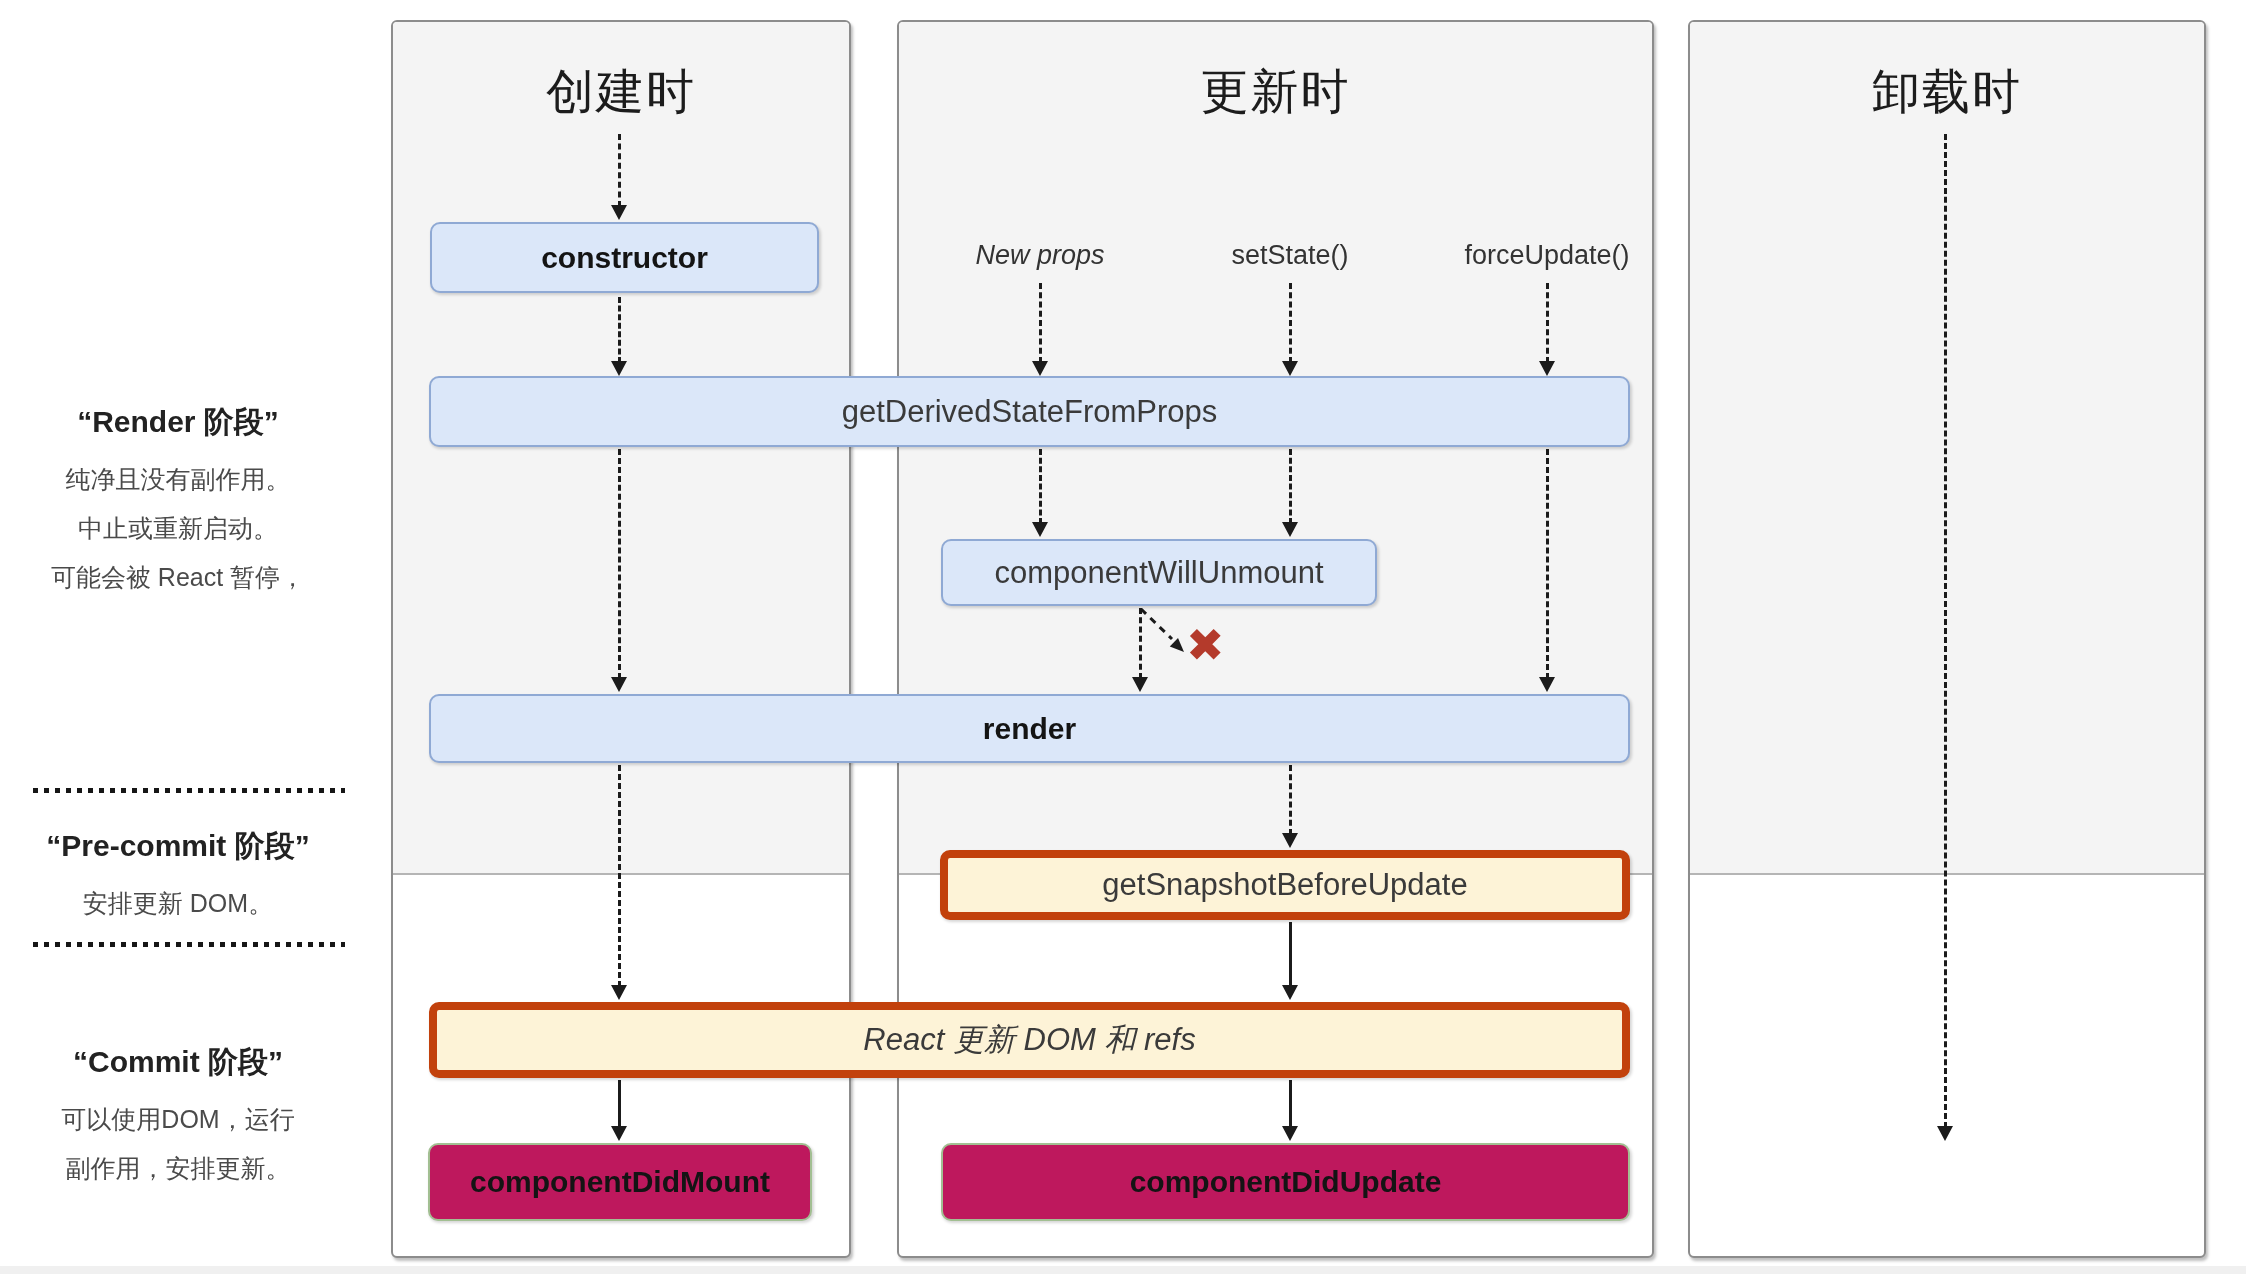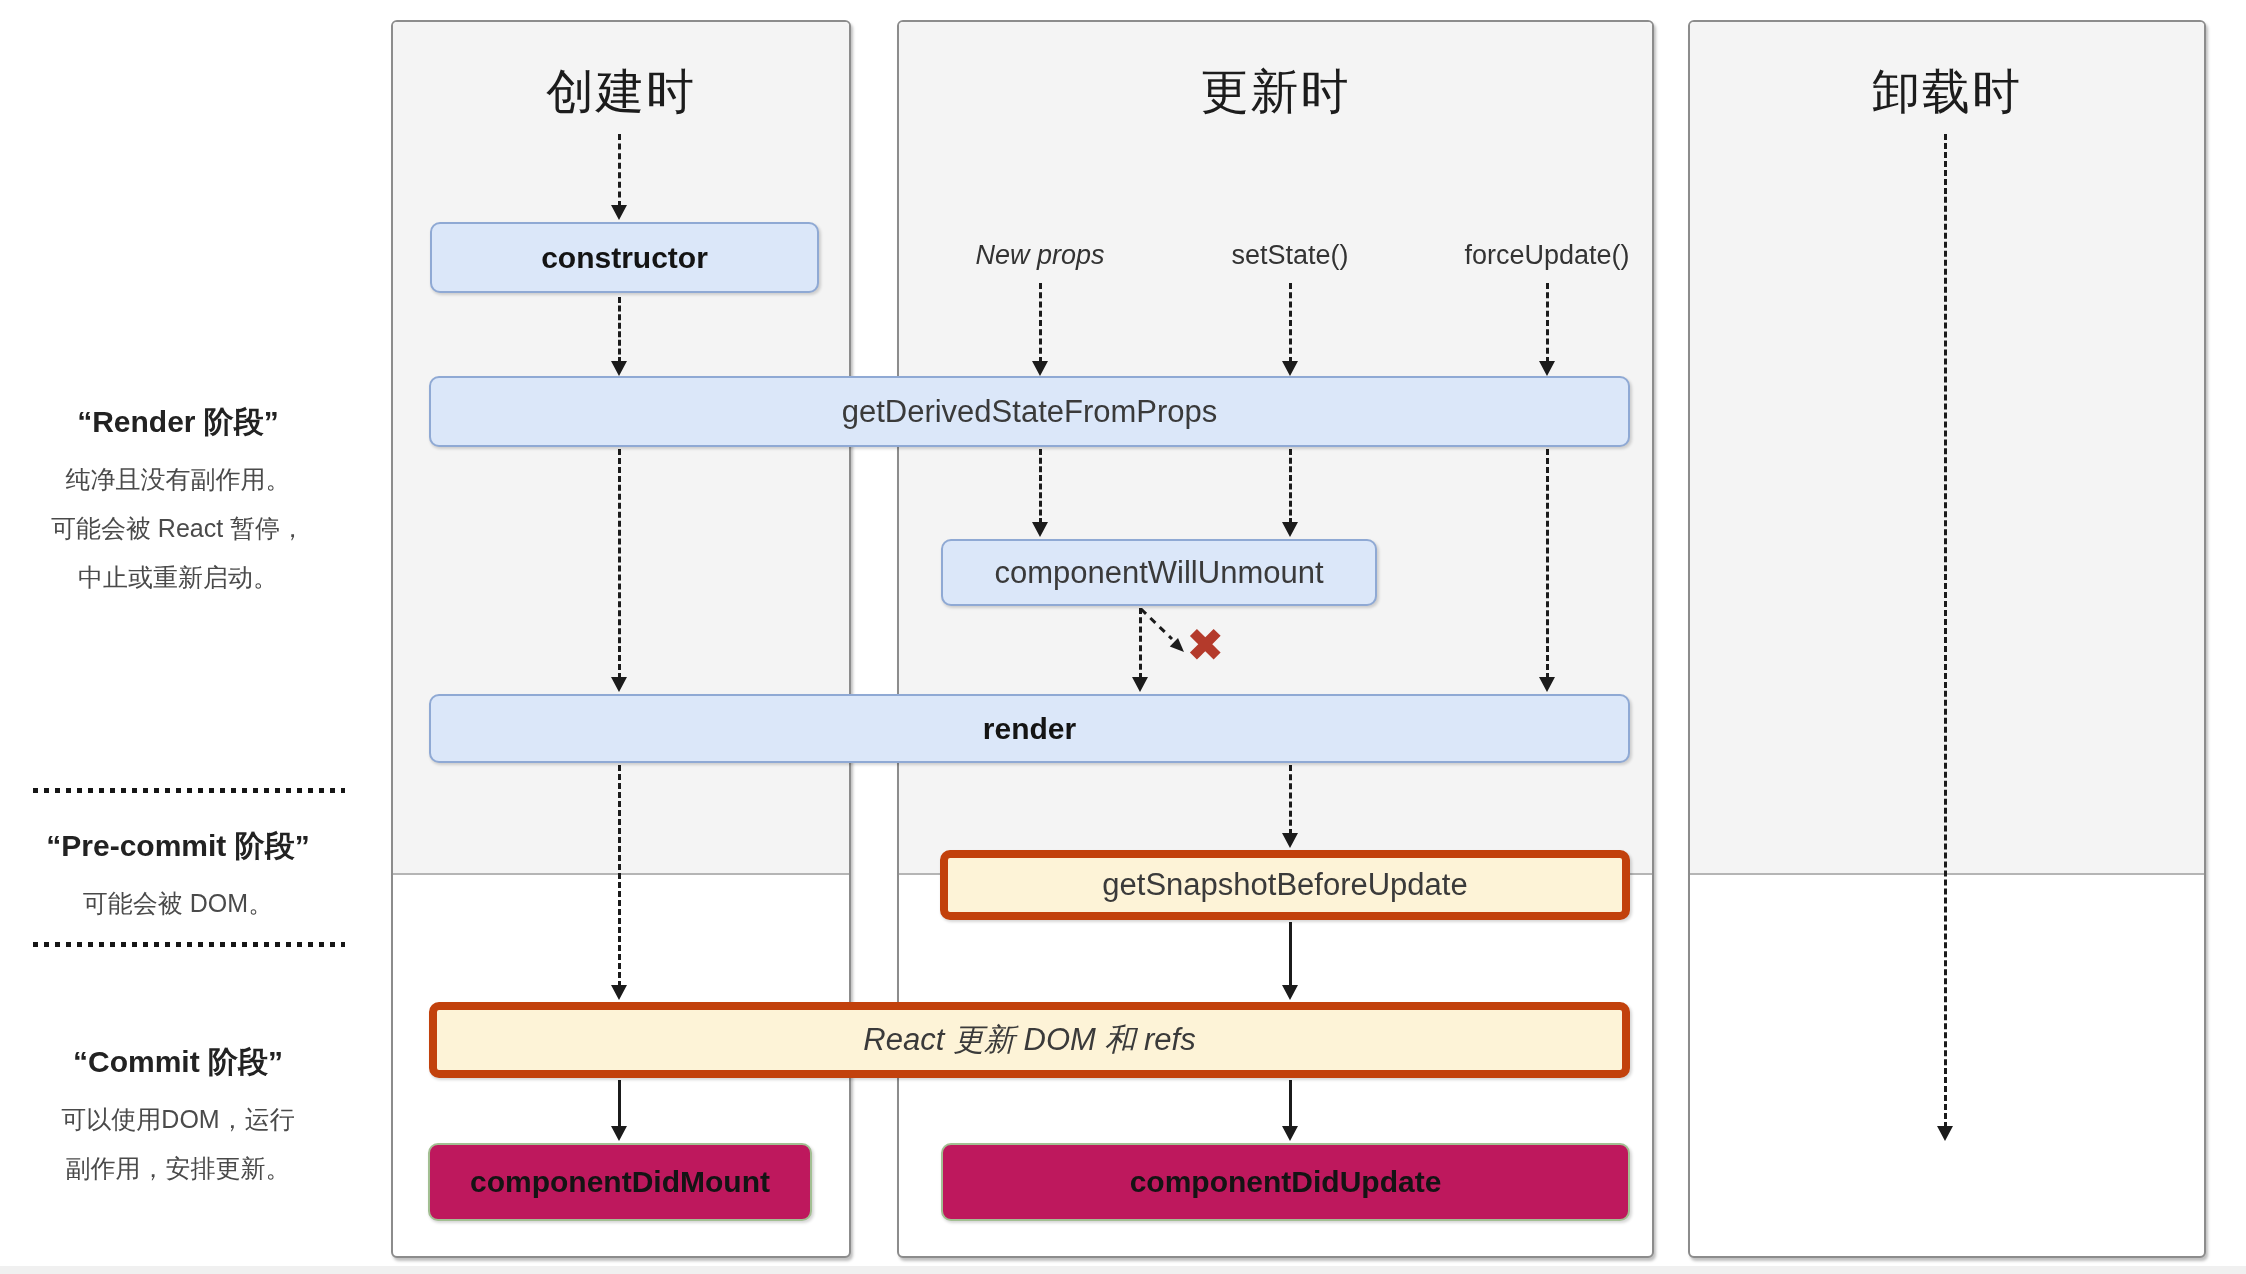--- a/index.html
+++ b/index.html
@@ -52,29 +52,29 @@
   .bottom-strip{position:absolute;left:0;right:0;bottom:0;height:8px;background:#f0f0f0;}
 </style>
 </head>
 <body>
 
 <div class="stage">
 
   <div class="phase-block" style="top:402px">
     <div class="phase-title">“Render 阶段”</div>
     <div class="phase-line">纯净且没有副作用。</div>
+    <div class="phase-line">中止或重新启动。</div>
     <div class="phase-line">可能会被 React 暂停，</div>
-    <div class="phase-line">中止或重新启动。</div>
   </div>
 
   <div class="dotted" style="top:788px"></div>
 
   <div class="phase-block" style="top:826px">
     <div class="phase-title">“Pre-commit 阶段”</div>
-    <div class="phase-line">可能会被 DOM。</div>
+    <div class="phase-line">安排更新 DOM。</div>
   </div>
 
   <div class="dotted" style="top:942px"></div>
 
   <div class="phase-block" style="top:1042px">
     <div class="phase-title">“Commit 阶段”</div>
     <div class="phase-line">可以使用DOM，运行</div>
     <div class="phase-line">副作用，安排更新。</div>
   </div>
 

